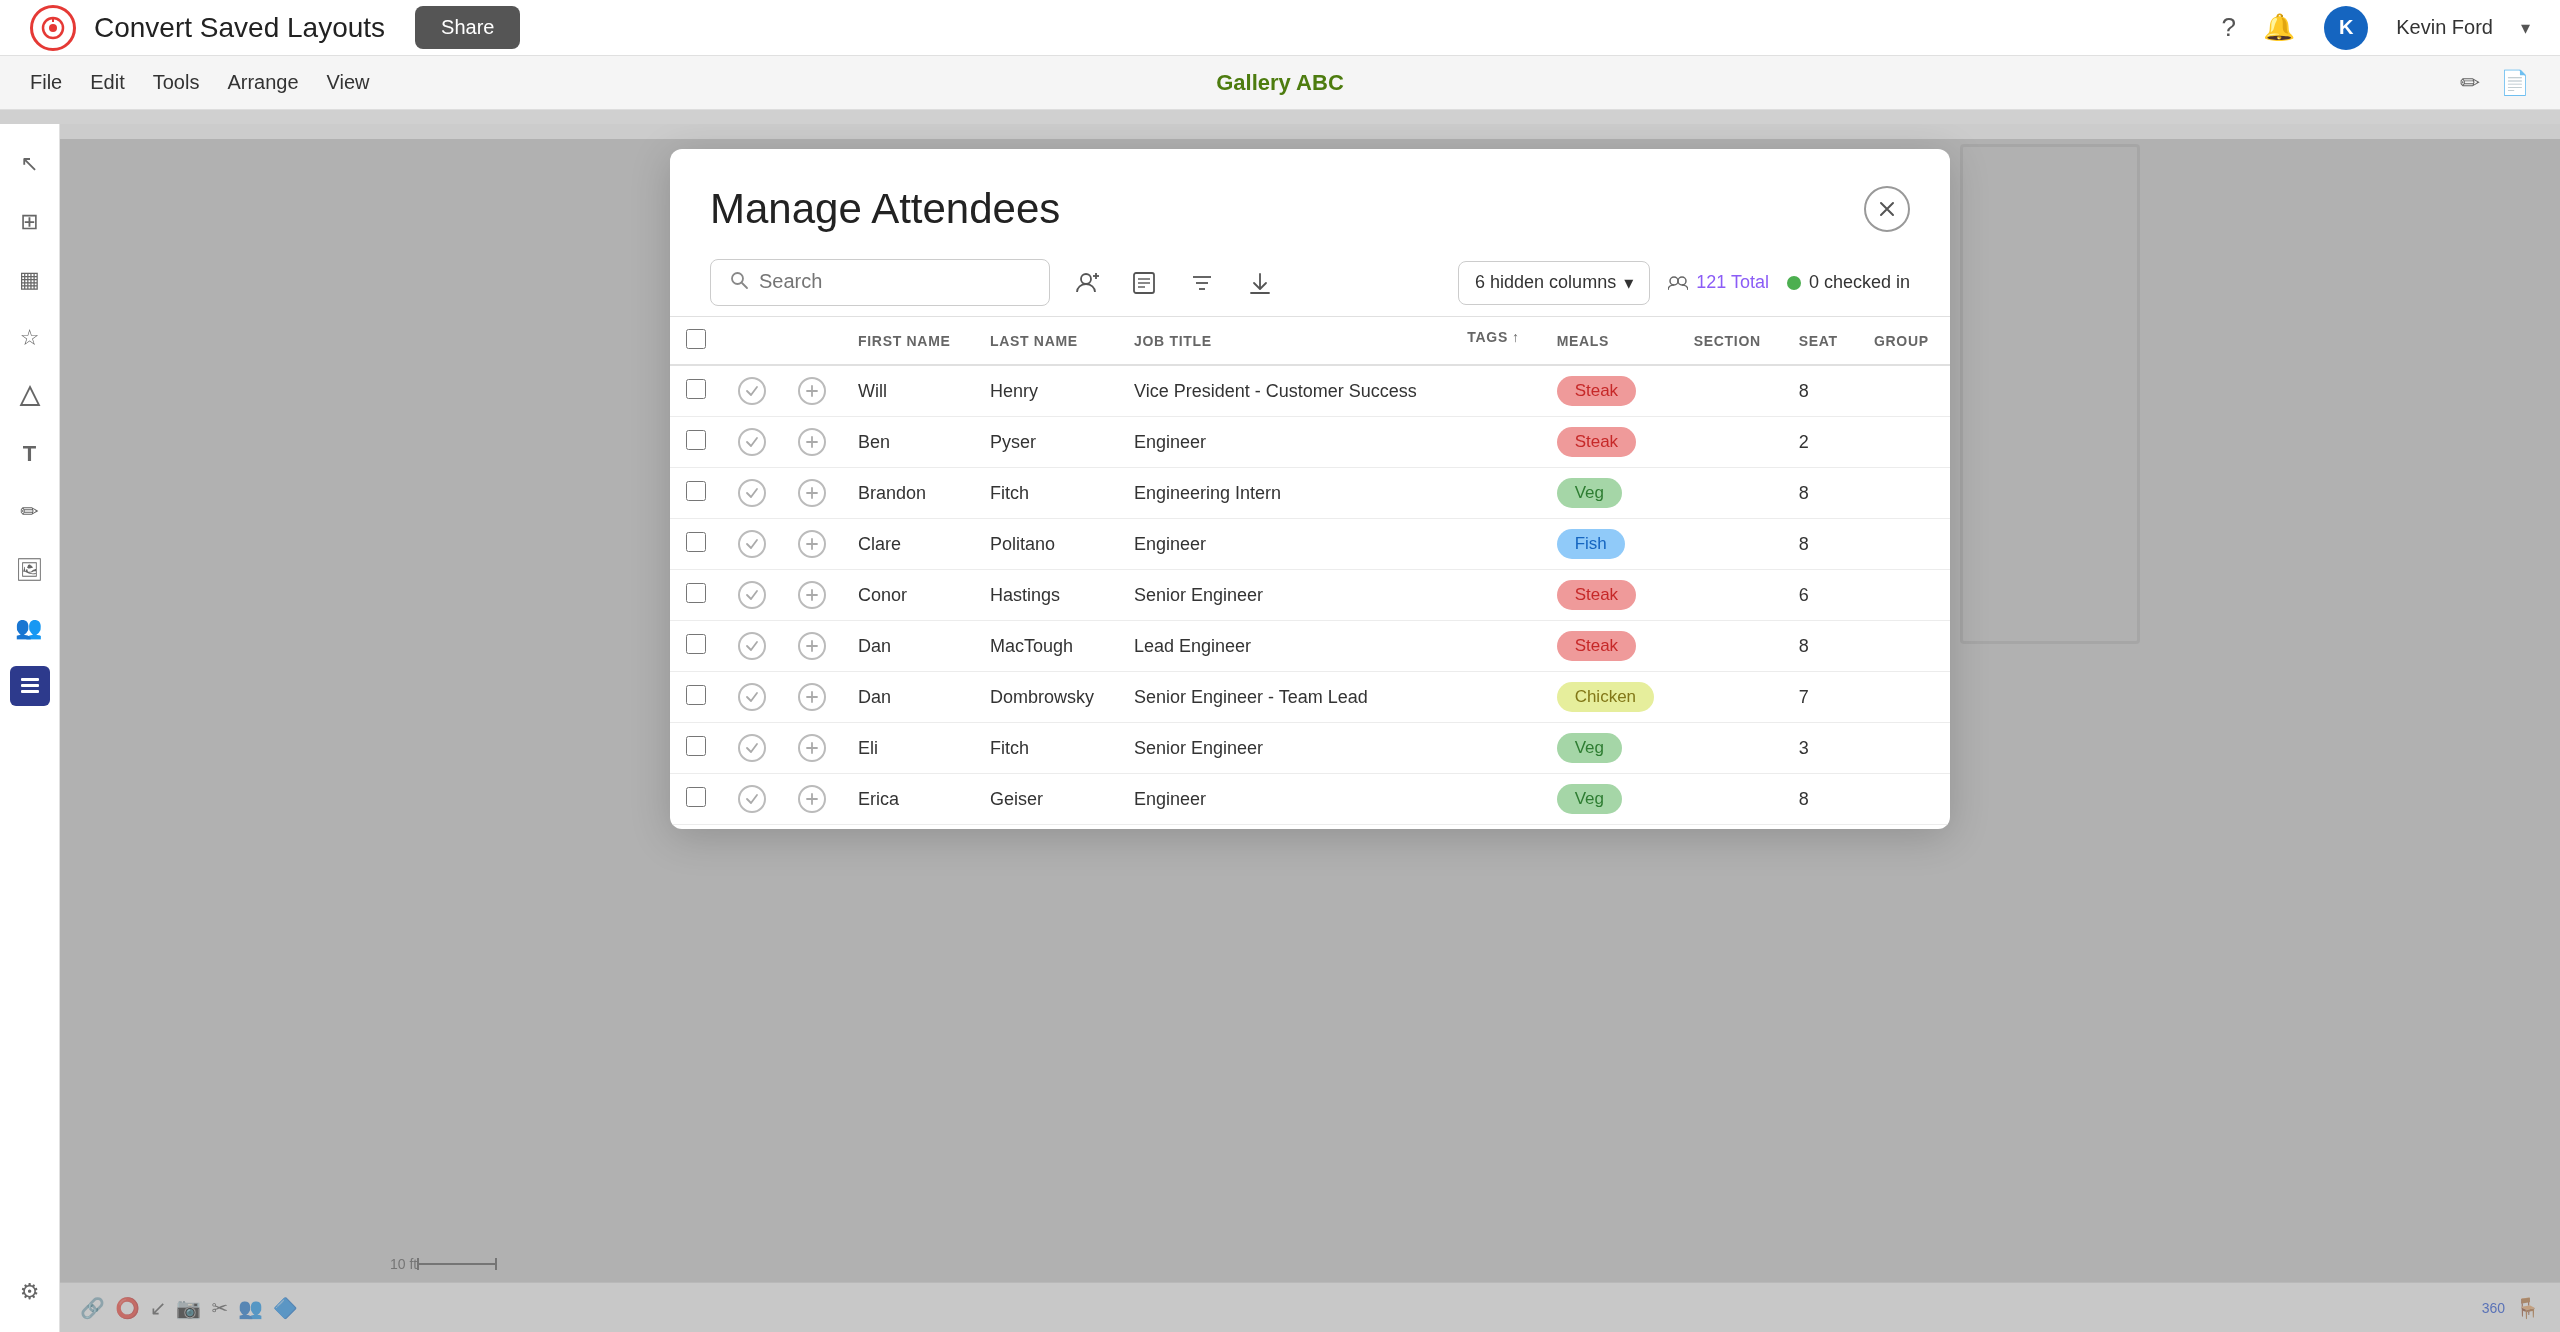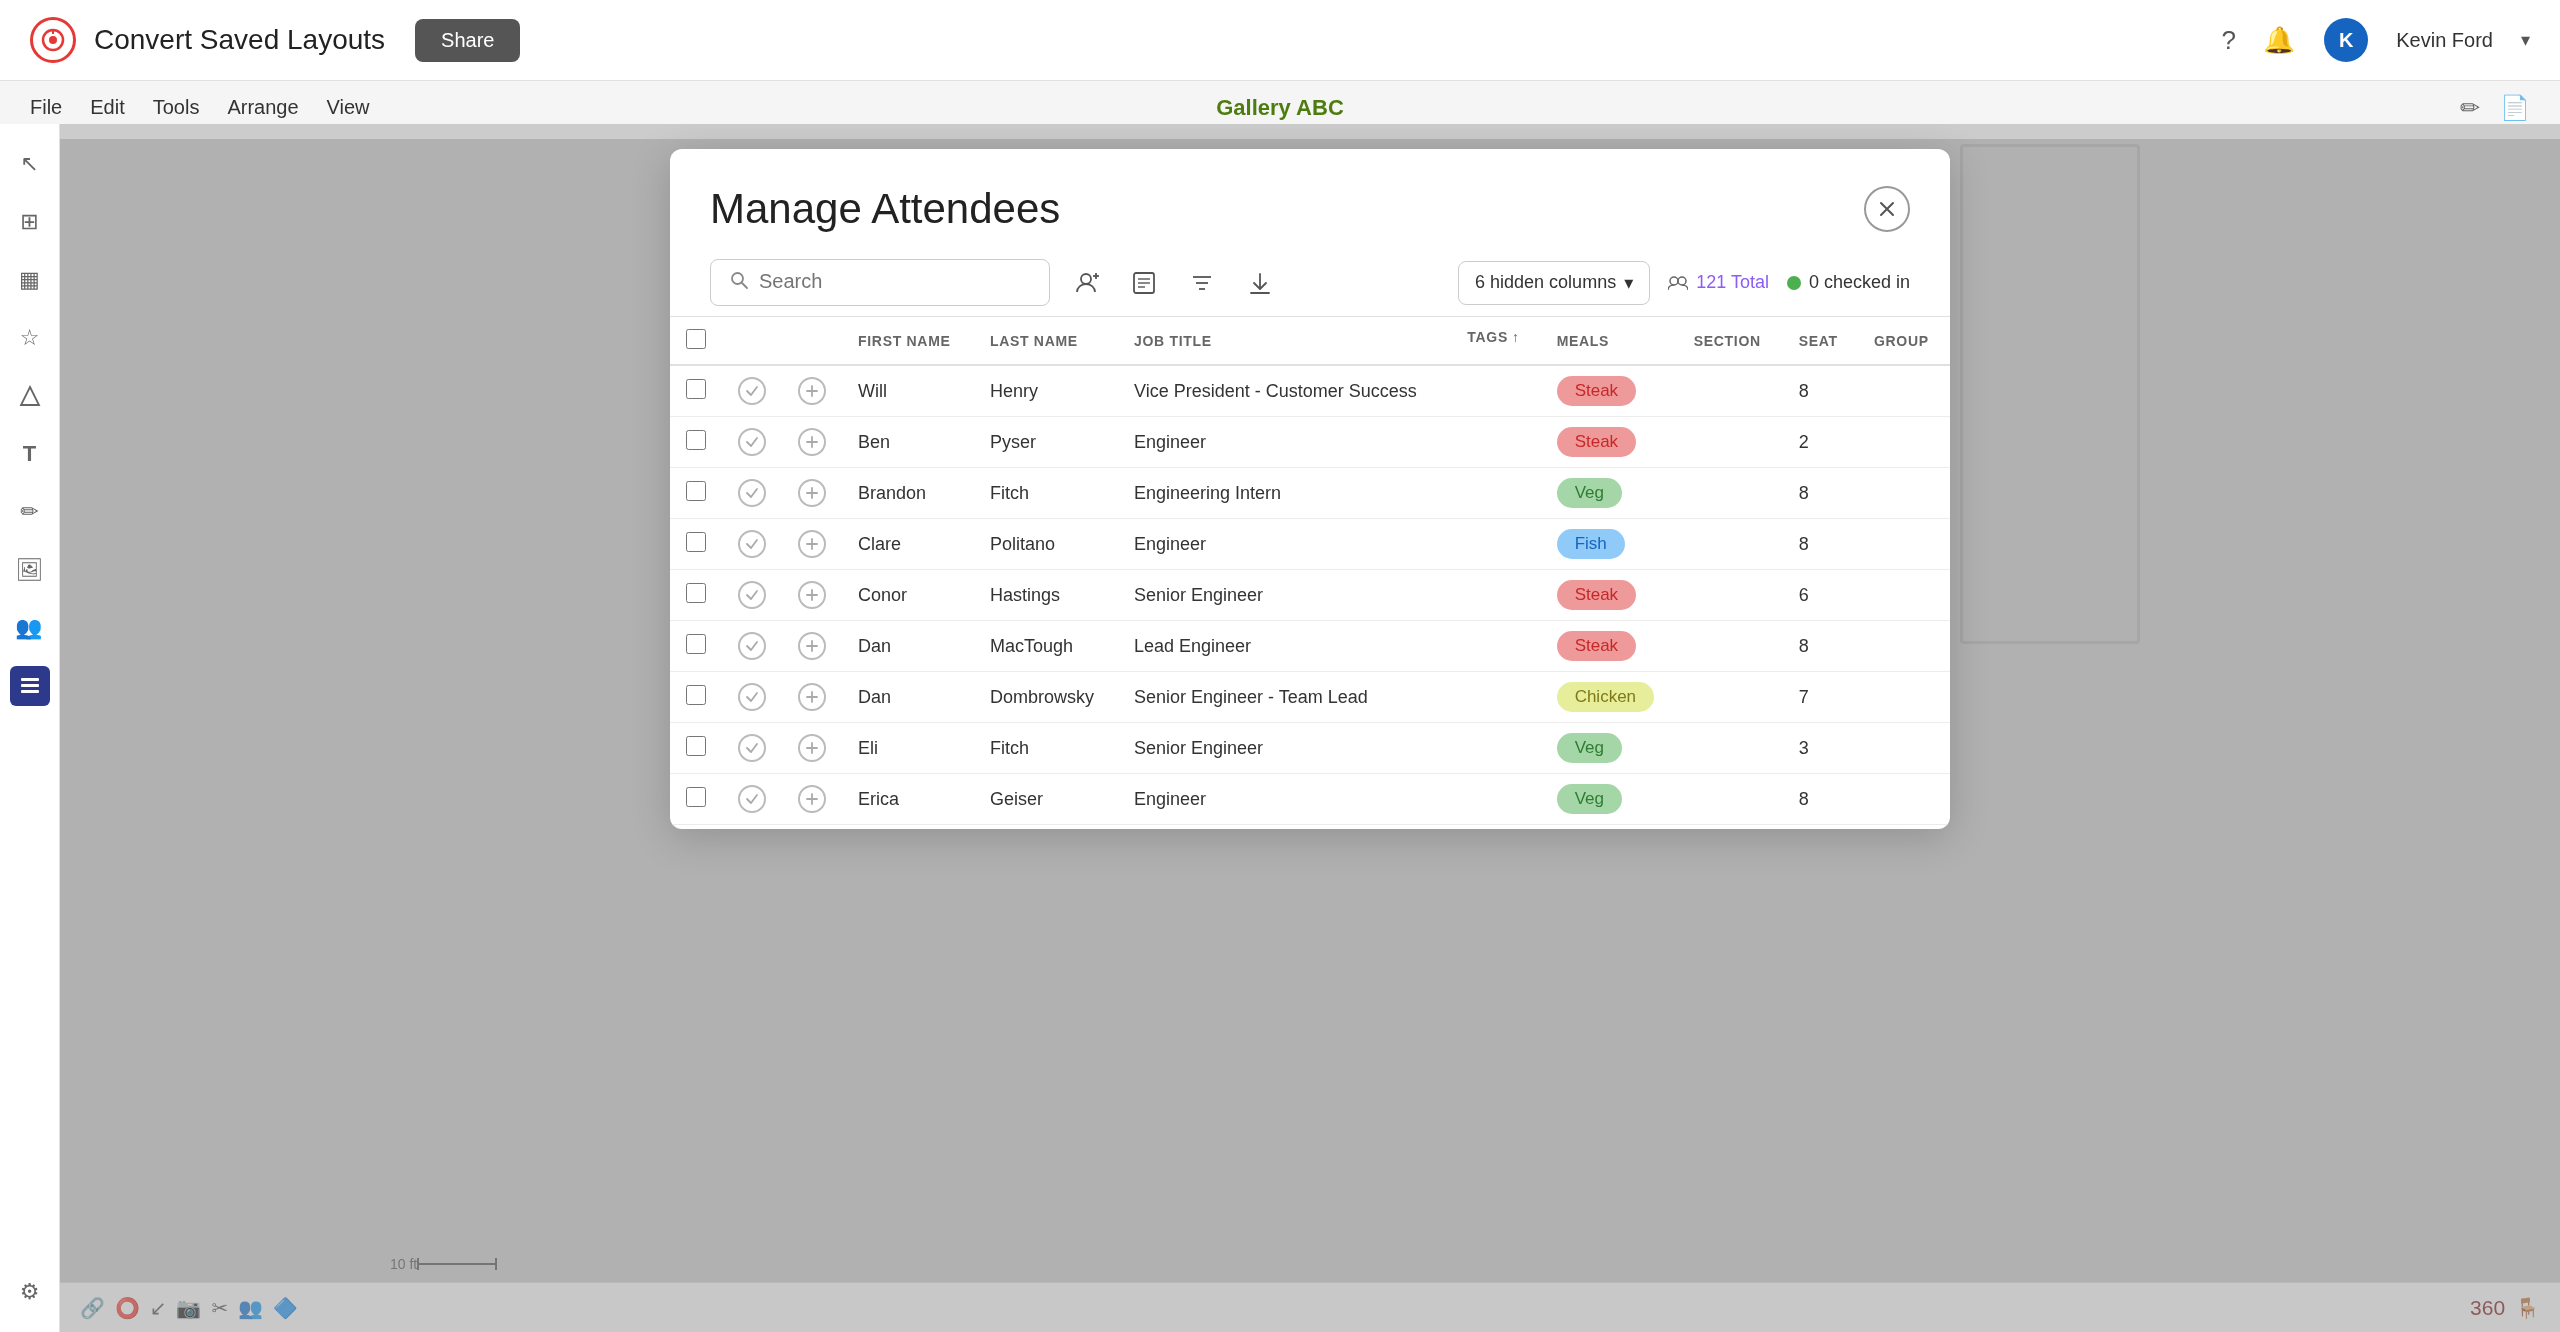--- a/index.html
+++ b/index.html
@@ -1,20 +1,20 @@
 <!DOCTYPE html>
 <html><head>
   <meta charset="utf-8">
   <style>
     * { box-sizing: border-box; margin: 0; padding: 0; }
     body { font-family: -apple-system, BlinkMacSystemFont, 'Segoe UI', sans-serif; background: #d0d0d0; width: 2560px; height: 1332px; overflow: hidden; position: relative; }
 
     
     .top-bar {
-      height: 81px;
+      height: 56px;
       background: #fff;
       display: flex;
       align-items: center;
       padding: 0 30px;
       border-bottom: 1px solid #e0e0e0;
       position: relative;
       z-index: 10;
     }
     .logo-icon {
       width: 46px; height: 46px;
@@ -264,21 +264,21 @@
       height: 50px;
       background: rgba(255,255,255,0.9);
       display: flex;
       align-items: center;
       padding: 0 20px;
       gap: 10px;
       border-top: 1px solid #ddd;
       z-index: 50;
     }
     .bottom-icon { font-size: 20px; color: #555; cursor: pointer; }
-    .zoom-label { font-size: 21px; color: #7f1d1d; margin-left: auto; }
+    .zoom-label { font-size: 14px; color: #1d4ed8; margin-left: auto; }
   </style>
 </head>
 <body>
 
 <div class="top-bar">
   <div class="logo-icon">
     <svg viewBox="0 0 28 28" fill="none" xmlns="http://www.w3.org/2000/svg">
       <circle cx="14" cy="14" r="10" stroke="#e53935" stroke-width="2.5" fill="none"></circle>
       <circle cx="14" cy="14" r="4" fill="#e53935"></circle>
       <line x1="14" y1="4" x2="14" y2="8" stroke="#e53935" stroke-width="2"></line>

